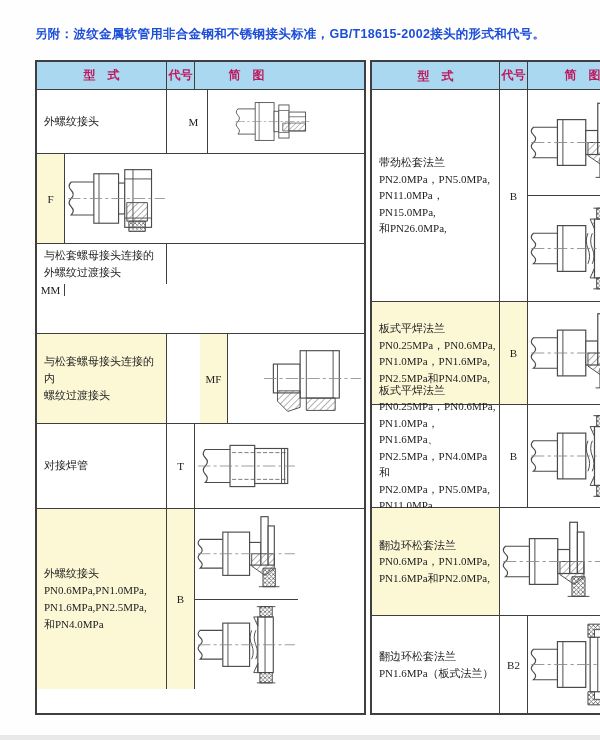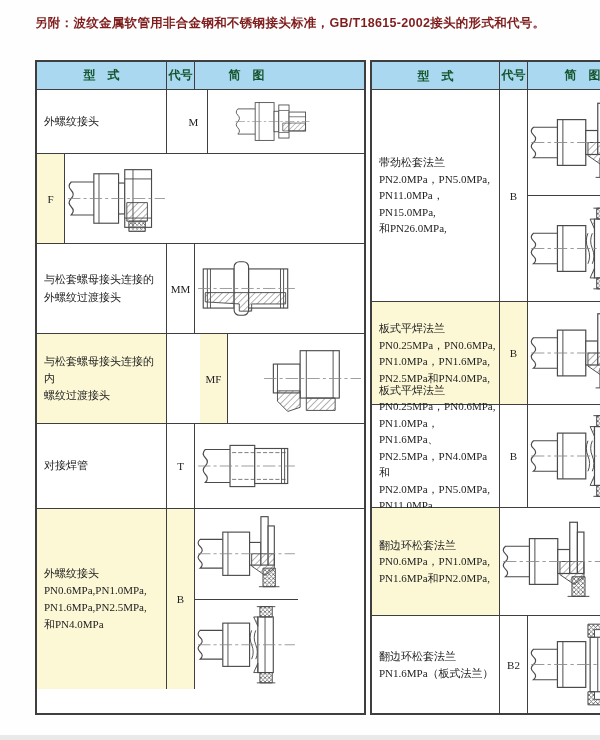--- a/index.html
+++ b/index.html
@@ -2,23 +2,23 @@
 <html style="--header-bg: #aad8f0; --highlight-bg: #fcf8d6; --border: #3f3f3f;"><head>
 <meta charset="utf-8">
 <style>
   html,body { margin:0; padding:0; }
   body { width:600px; height:740px; background:#ffffff; overflow:hidden; }
   .page {
     position:relative; width:600px; height:740px; background:#fefefe;
     font-family:"Liberation Serif","DejaVu Serif",serif;
   }
   .page-title {
-    position:absolute; left:35px; top:15px; width:540px;
+    position:absolute; left:35px; top:26px; width:540px;
     font-family:"Liberation Sans","DejaVu Sans",sans-serif;
-    font-weight:bold; font-size:12.5px; color:#7f1d1d; letter-spacing:0.3px;
+    font-weight:bold; font-size:12.5px; color:#1d4ed8; letter-spacing:0.3px;
   }
   .tables { position:absolute; left:35px; top:60px; display:flex; gap:4px; }
   .jtable { border:2px solid var(--border,#3f3f3f); background:#fff; }
   .trow { display:flex; border-bottom:1.5px solid var(--border,#3f3f3f); box-sizing:border-box; }
   .jtable .trow:last-child { border-bottom:none; }
   .cell { border-right:1.5px solid var(--border,#3f3f3f); box-sizing:border-box; background:#fff; }
   .trow .cell:last-child { border-right:none; }
   .type-cell {
     width:130px; display:flex; align-items:center;
     padding:3px 2px 3px 7px; font-size:11px; line-height:1.55;
@@ -28,21 +28,21 @@
     width:28px; display:flex; align-items:center; justify-content:center;
     font-size:11px; color:#222;
   }
   .sketch-cell { width:103px; display:flex; flex-direction:column; }
   #right-table .type-cell { width:128px; line-height:1.5; }
   #right-table .sketch-cell { width:109px; }
   .header-row { height:28px; background:var(--header-bg,#aad8f0); }
   .header-row .cell { background:var(--header-bg,#aad8f0); }
   .hcell {
     font-family:"Liberation Sans","DejaVu Sans",sans-serif;
-    font-weight:bold; font-size:12px; color:#14532d;
+    font-weight:bold; font-size:12px; color:#be185d;
     display:flex; flex-direction:row; align-items:center; justify-content:center;
     padding:0; white-space:nowrap;
   }
   .hl .type-cell, .hl .code-cell { background:var(--highlight-bg,#fcf8d6); }
   .diagram { flex:1 1 0; min-height:0; position:relative; }
   .diagram-split { border-top:1.5px solid var(--border,#3f3f3f); }
   .diagram svg { width:100%; height:100%; display:block; }
   .page-bottom-edge {
     position:absolute; left:0; bottom:0; width:600px; height:5px; background:#e9e9e9;
   }
@@ -111,21 +111,21 @@
                 <line x1="58" y1="21" x2="84" y2="21" stroke="#4a4a4a" stroke-width="0.9"></line>
                 <line x1="58" y1="59" x2="84" y2="59" stroke="#4a4a4a" stroke-width="0.9"></line>
                 <line x1="66" y1="12" x2="66" y2="68" stroke="#4a4a4a" stroke-width="0.9"></line>
                 <polygon points="60,44 80,44 80,62 60,62" fill="url(#h2)" stroke="#4a4a4a" stroke-width="0.9"></polygon>
                 <polygon points="62,62 78,62 78,72 62,72" fill="url(#x2)" stroke="#4a4a4a" stroke-width="0.9"></polygon>
                 <line x1="3" y1="40" x2="97" y2="40" stroke="#8a8a8a" stroke-width="0.8" stroke-dasharray="12 3 3 3"></line>
               </svg>
             </div>
           </div>
         </div>
-        <div class="trow" style="height: 90px;">
+        <div class="trow" style="height: 90px; flex-direction: column;">
           <div class="cell type-cell">与松套螺母接头连接的
 外螺纹过渡接头</div>
           <div class="cell code-cell">MM</div>
           <div class="cell sketch-cell">
             <div class="diagram">
               <svg viewBox="0 0 100 80" preserveAspectRatio="xMidYMid meet">
                 <defs>
                   <pattern id="h3" patternUnits="userSpaceOnUse" width="4.5" height="4.5" patternTransform="rotate(45)">
                     <line x1="0" y1="0" x2="0" y2="4.5" stroke="#5a5a5a" stroke-width="0.9"></line>
                   </pattern>

